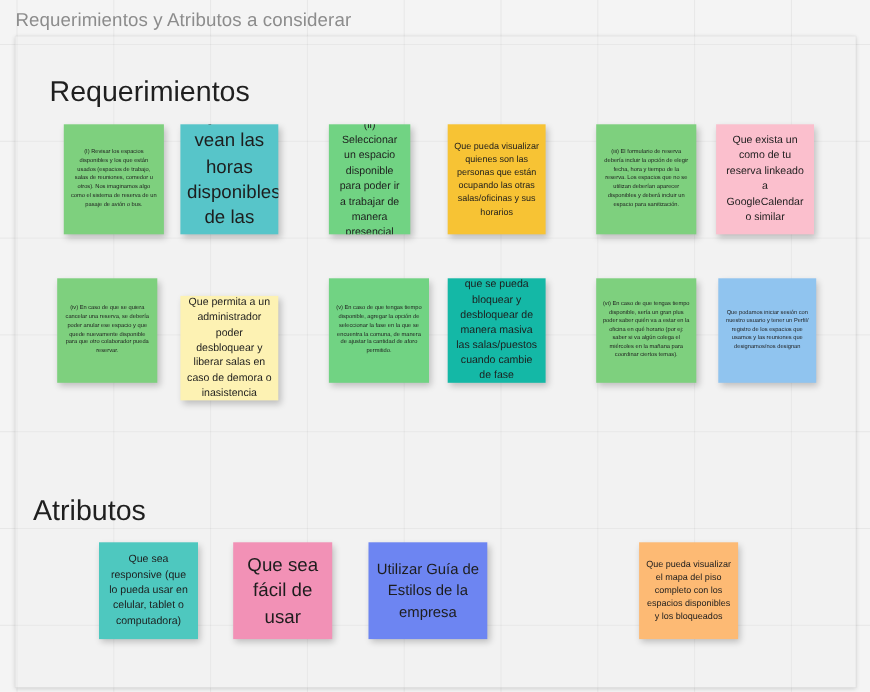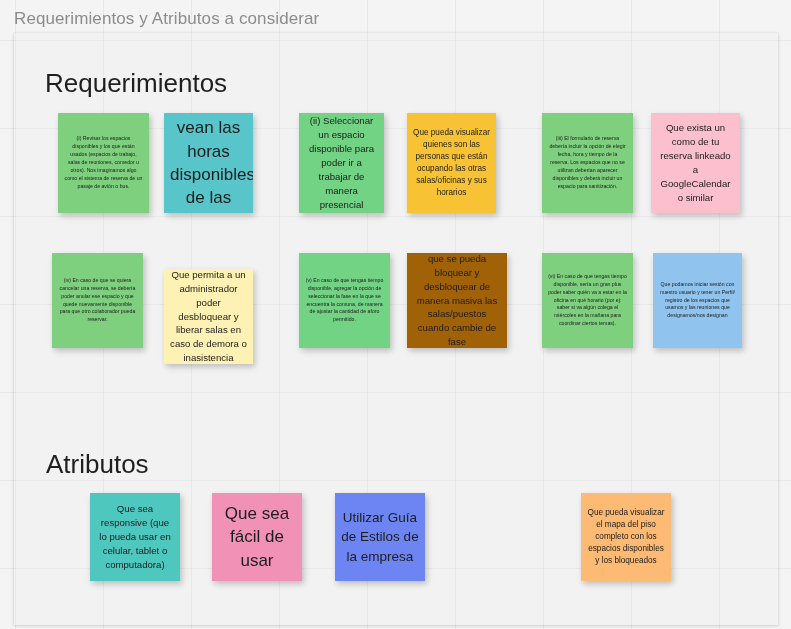--- a/index.html
+++ b/index.html
@@ -64,21 +64,21 @@
   
   .section-heading {
     position: absolute;
     font-size: 26px;
     color: #1f1f1f;
     font-weight: 400;
     line-height: 1;
     white-space: nowrap;
   }
   #heading-requerimientos { left: 21px; top: 37px; margin-left: 10px; }
-  #heading-atributos      { left: 32px; top: 418px; }
+  #heading-atributos      { left: 16px; top: 418px; }
 
   
   .note {
     position: absolute;
     box-sizing: border-box;
     display: flex;
     align-items: center;
     justify-content: center;
     text-align: center;
     color: #1d1d1d;
@@ -111,21 +111,21 @@
   <div id="heading-atributos" class="section-heading">Atributos</div>
 
   <div class="note tiny" style="left: 44px; top: 80px; width: 91px; height: 100px; background-color: rgb(126, 208, 126);">
     <span>(I) Revisar los espacios disponibles y los que están usados (espacios de trabajo, salas de reuniones, comedor u otros). Nos imaginamos algo como el sistema de reserva de un pasaje de avión o bus.</span>
   </div>
 
   <div class="note xl" style="left: 150px; top: 80px; width: 89px; height: 100px; background-color: rgb(87, 197, 201);">
     <span>Que se vean las horas disponibles de las salas</span>
   </div>
 
-  <div class="note med" style="left: 285px; top: 80px; width: 85px; height: 100px; background-color: rgb(113, 211, 131);">
+  <div class="note med" style="left: 285px; top: 80px; width: 74px; height: 100px; background-color: rgb(113, 211, 131);">
     <span>(ii) Seleccionar un espacio disponible para poder ir a trabajar de manera presencial</span>
   </div>
 
   <div class="note small" style="left: 393px; top: 80px; width: 89px; height: 100px; background-color: rgb(247, 195, 52);">
     <span>Que pueda visualizar quienes son las personas que están ocupando las otras salas/oficinas y sus horarios</span>
   </div>
 
   <div class="note tiny" style="left: 528px; top: 80px; width: 91px; height: 100px; background-color: rgb(126, 208, 126);">
     <span>(iii) El formulario de reserva debería incluir la opción de elegir fecha, hora y tiempo de la reserva. Los espacios que no se utilizan deberían aparecer disponibles y deberá incluir un espacio para sanitización.</span>
   </div>
@@ -139,41 +139,41 @@
   </div>
 
   <div class="note med" style="left: 150px; top: 236px; width: 89px; height: 95px; background-color: rgb(253, 242, 179);">
     <span>Que permita a un administrador poder desbloquear y liberar salas en caso de demora o inasistencia</span>
   </div>
 
   <div class="note tiny" style="left: 285px; top: 220px; width: 91px; height: 95px; background-color: rgb(113, 211, 131);">
     <span>(v) En caso de que tengas tiempo disponible, agregar la opción de seleccionar la fase en la que se encuentra la comuna, de manera de ajustar la cantidad de aforo permitido.</span>
   </div>
 
-  <div class="note med" style="left: 393px; top: 220px; width: 100px; height: 95px; background-color: #a16207;">
+  <div class="note med" style="left: 393px; top: 220px; width: 89px; height: 95px; background-color: #14b8a6;">
     <span>que se pueda bloquear y desbloquear de manera masiva las salas/puestos cuando cambie de fase</span>
   </div>
 
   <div class="note tiny" style="left: 528px; top: 220px; width: 91px; height: 95px; background-color: rgb(126, 208, 126);">
     <span>(vi) En caso de que tengas tiempo disponible, sería un gran plus poder saber quién va a estar en la oficina en qué horario (por ej: saber si va algún colega el miércoles en la mañana para coordinar ciertos temas).</span>
   </div>
 
   <div class="note tiny" style="left: 639px; top: 220px; width: 89px; height: 95px; background-color: rgb(144, 196, 239);">
     <span>Que podamos iniciar sesión con nuestro usuario y tener un Perfil/ registro de los espacios que usamos y las reuniones que designamos/nos designan</span>
   </div>
 
   <div class="note med" style="left: 76px; top: 460px; width: 90px; height: 88px; background-color: rgb(78, 200, 191);">
     <span>Que sea responsive (que lo pueda usar en celular, tablet o computadora)</span>
   </div>
 
   <div class="note xl" style="left: 198px; top: 460px; width: 90px; height: 88px; background-color: rgb(242, 145, 182);">
     <span>Que sea fácil de usar</span>
   </div>
 
-  <div class="note large" style="left: 321px; top: 460px; width: 90px; height: 88px; background-color: rgb(109, 133, 242);">
+  <div class="note large" style="left: 321px; top: 460px; width: 108px; height: 88px; background-color: rgb(109, 133, 242);">
     <span>Utilizar Guía de Estilos de la empresa</span>
   </div>
 
 
   <div class="note small" style="left: 567px; top: 460px; width: 90px; height: 88px; background-color: #fdba74;">
     <span>Que pueda visualizar el mapa del piso completo con los espacios disponibles y los bloqueados</span>
   </div>
 </div>
 
 </body></html>

